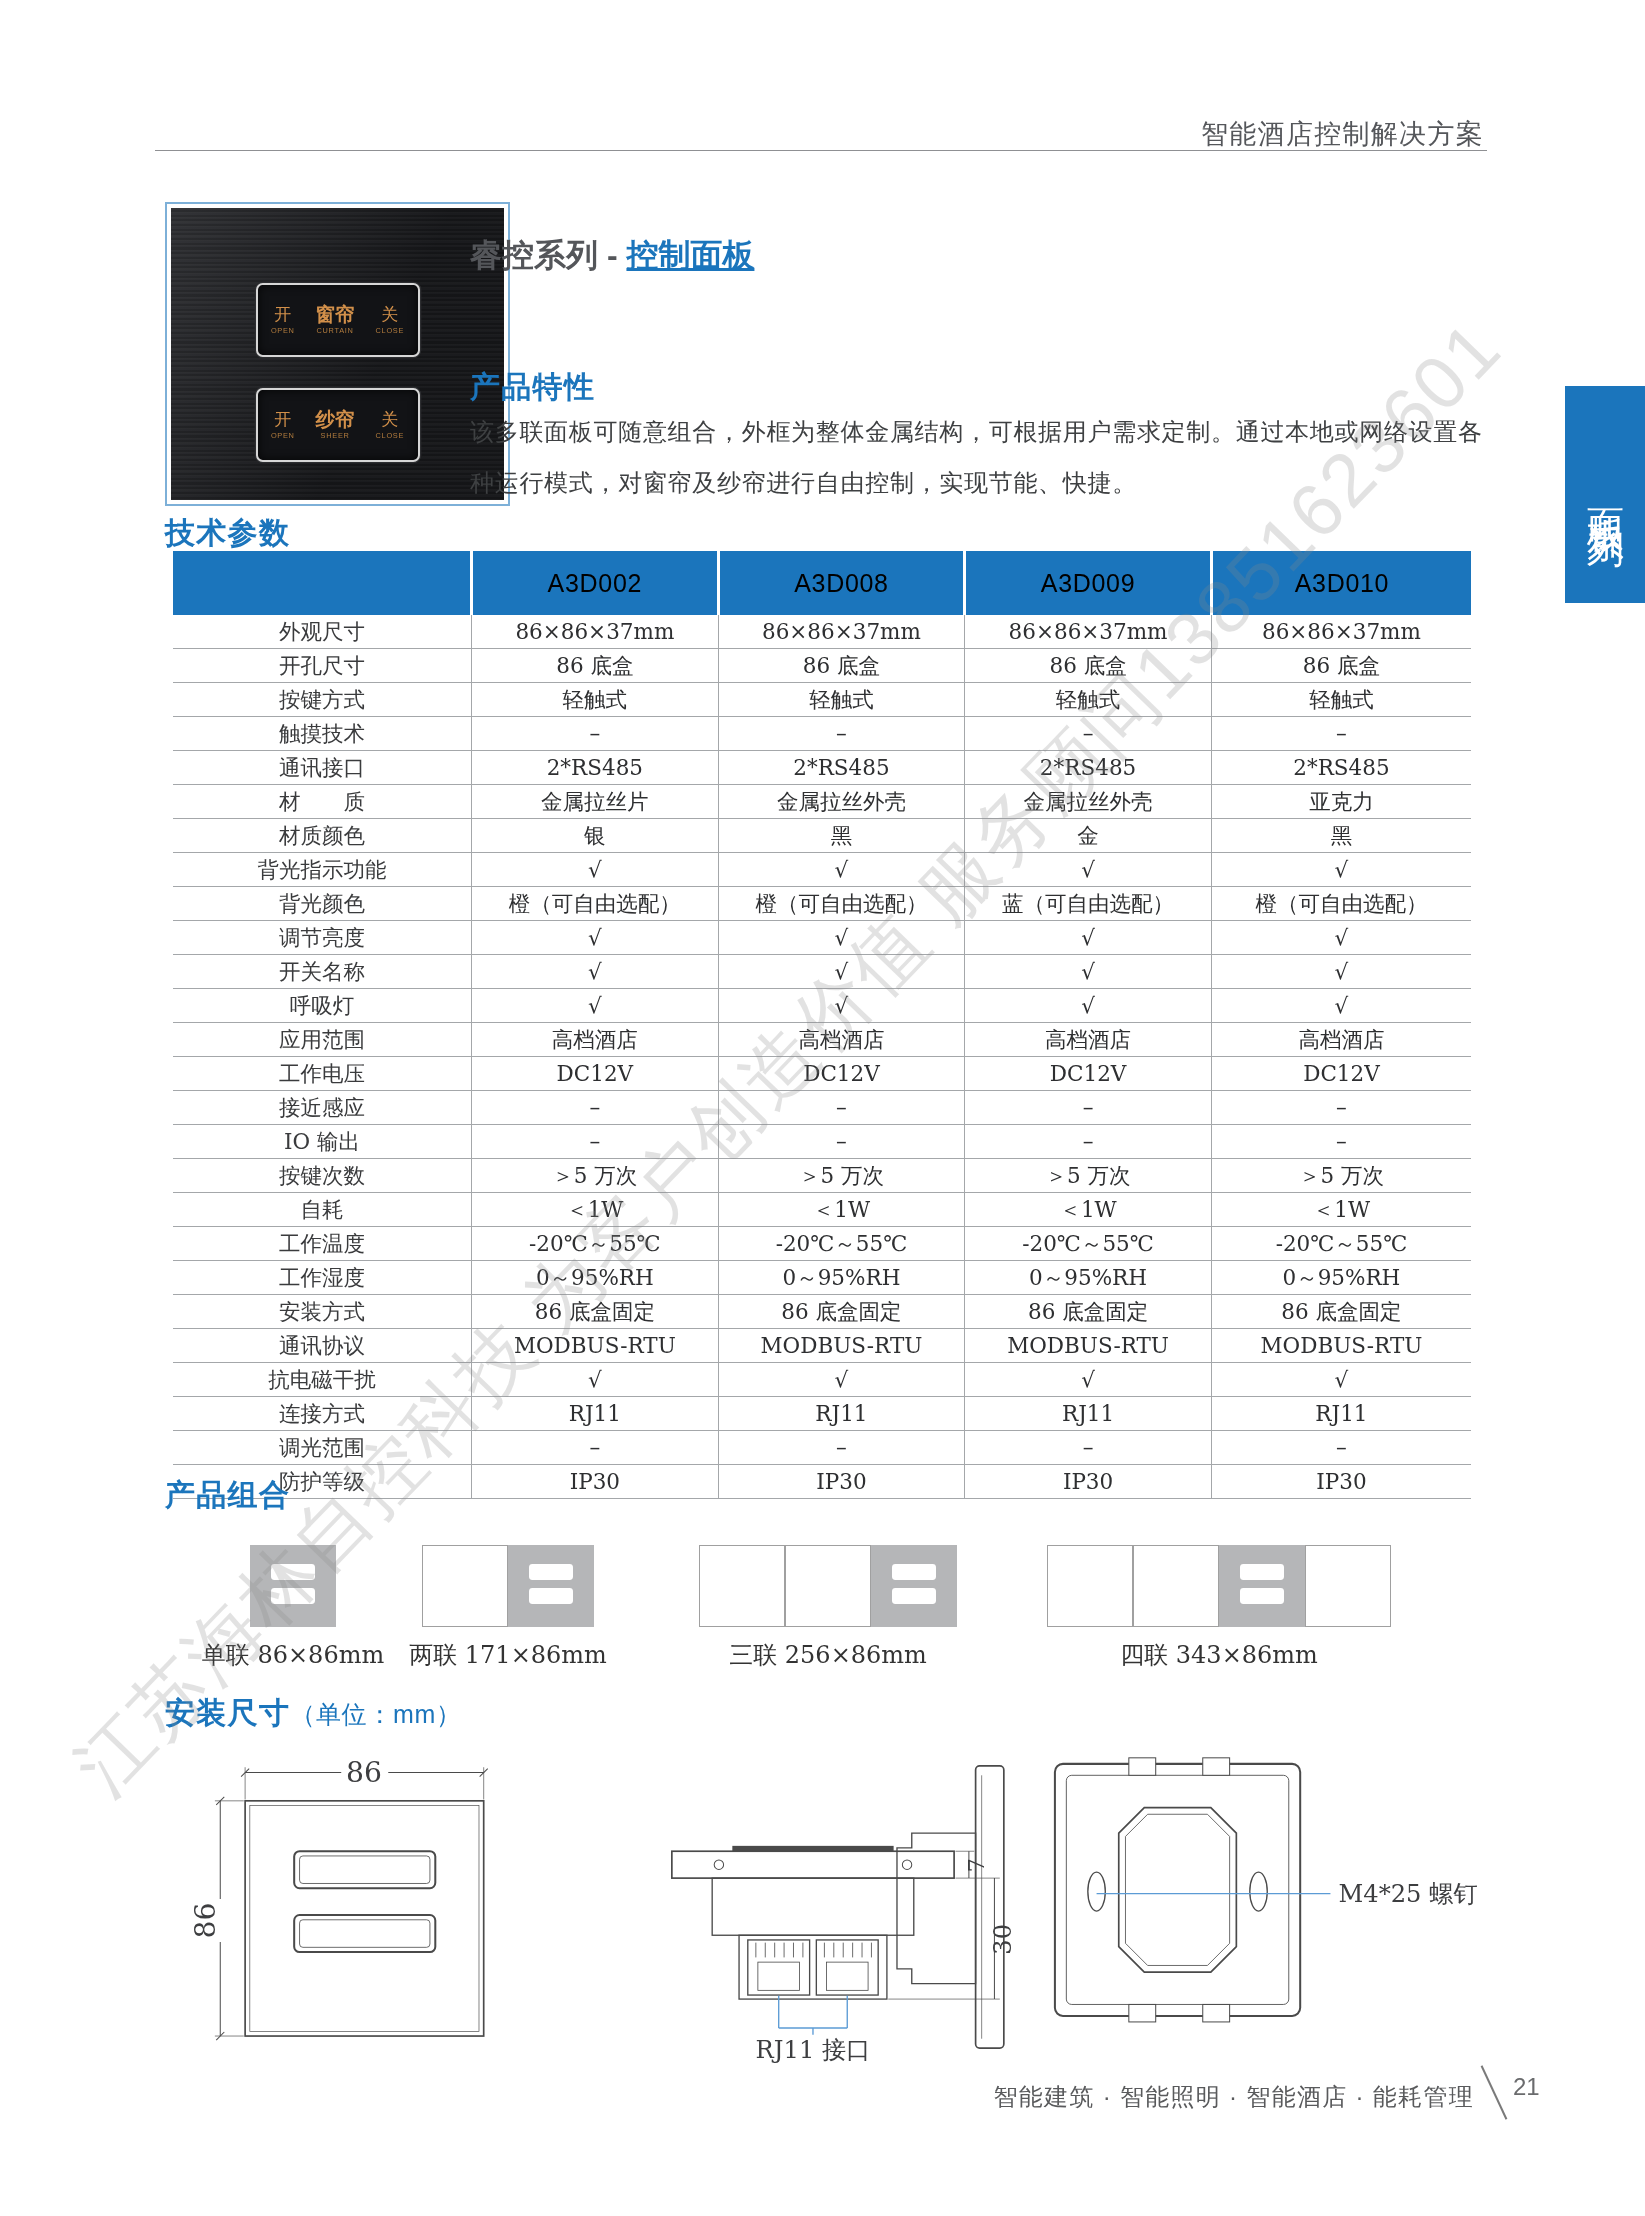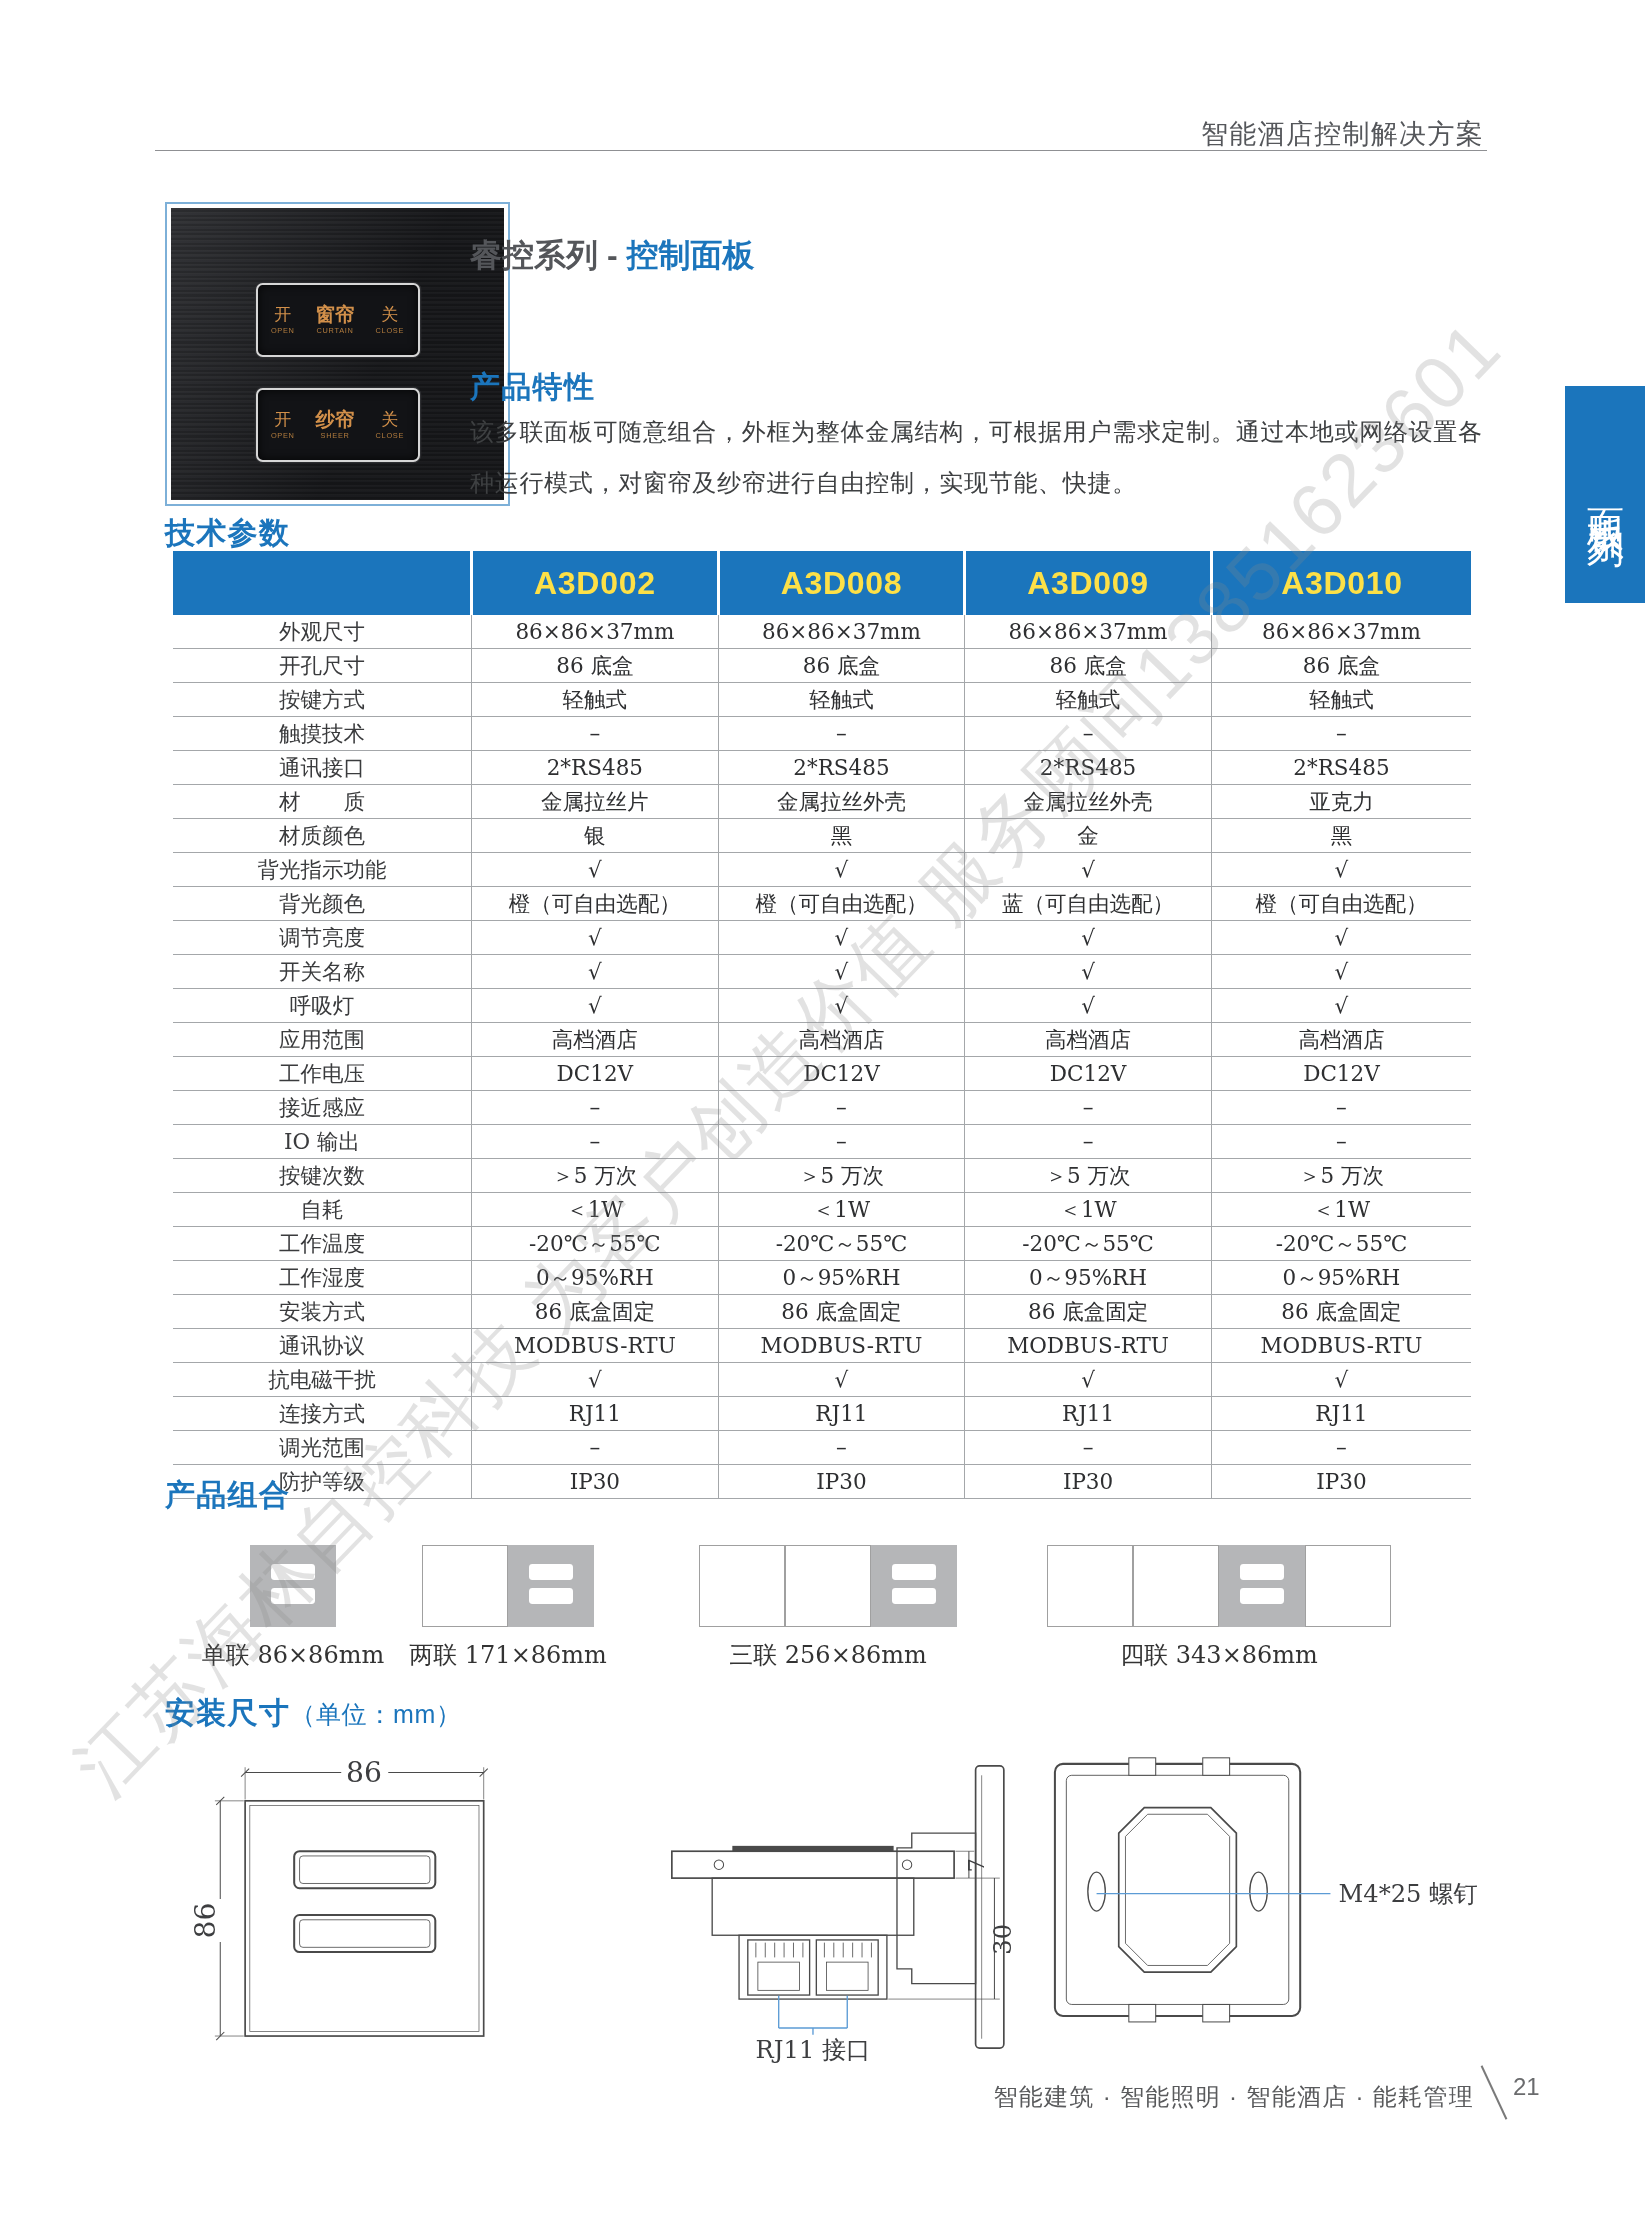--- a/index.html
+++ b/index.html
@@ -22,36 +22,36 @@
          box-shadow:0 0 0 1.3px #2c2d30, inset 0 0 9.4px rgba(0,0,0,.8);}
   .plate-1{top:75px;} .plate-2{top:180px;}
   .plate-row{display:flex;justify-content:space-between;align-items:center;height:100%;padding:0 13.4px;}
   .key{text-align:center;color:#d2904a;}
   .key .zh{font-size:17px;line-height:19px;}
   .key.mid .zh{font-size:19.5px;font-weight:700;}
   .key .en{font-size:7.4px;color:#b27c3e;letter-spacing:0.7px;margin-top:2px;}
 
   
   .product-title{position:absolute;left:470px;top:234px;font-size:32px;font-weight:700;color:#54565a;}
-  .product-title .hl{color:#1b75bc;}
+  .product-title .hl{color:#1b75bc;text-decoration:underline;}
   .section-title{position:absolute;font-size:30px;font-weight:700;color:#1b75bc;letter-spacing:1.3px;}
   .t-features{left:470px;top:367px;}
   .t-specs{left:165px;top:513px;}
   .t-combos{left:165px;top:1475px;}
   .t-install{left:165px;top:1693px;}
   .t-install .unit{font-size:25px;font-weight:500;letter-spacing:0.7px;}
   .features-body{position:absolute;left:470px;top:407px;width:1021px;font-size:24px;line-height:51px;
                  color:#3e4042;font-family:"DejaVu Serif","Liberation Serif",serif;letter-spacing:0.7px;}
 
   
   .spec-table{position:absolute;left:173px;top:551px;width:1298px;border-collapse:collapse;table-layout:fixed;}
   .spec-table col.c0{width:23%;}
   .spec-table col.c1,.spec-table col.c2,.spec-table col.c3{width:19%;}
   .spec-table col.c4{width:20%;}
-  .spec-table th{background:#1b75bc;color:#fde047;font-size:32px;font-weight:700;height:62px;
+  .spec-table th{background:#1b75bc;color:#000000;font-size:25px;font-weight:400;height:62px;
                  letter-spacing:0.7px;}
   .spec-table th:not(:last-child){border-right:3.4px solid #fff;}
   .spec-table td{height:31px;line-height:31px;text-align:center;font-size:21.5px;color:#2e2f31;
                  font-family:"DejaVu Serif","Liberation Serif",serif;
                  border-bottom:1.3px solid #a4a7aa;border-right:1.3px solid #a4a7aa;
                  overflow:hidden;white-space:nowrap;}
   .spec-table td:last-child{border-right:none;}
   .spec-table td.rowlabel{color:#3a3b3d;}
 
   

